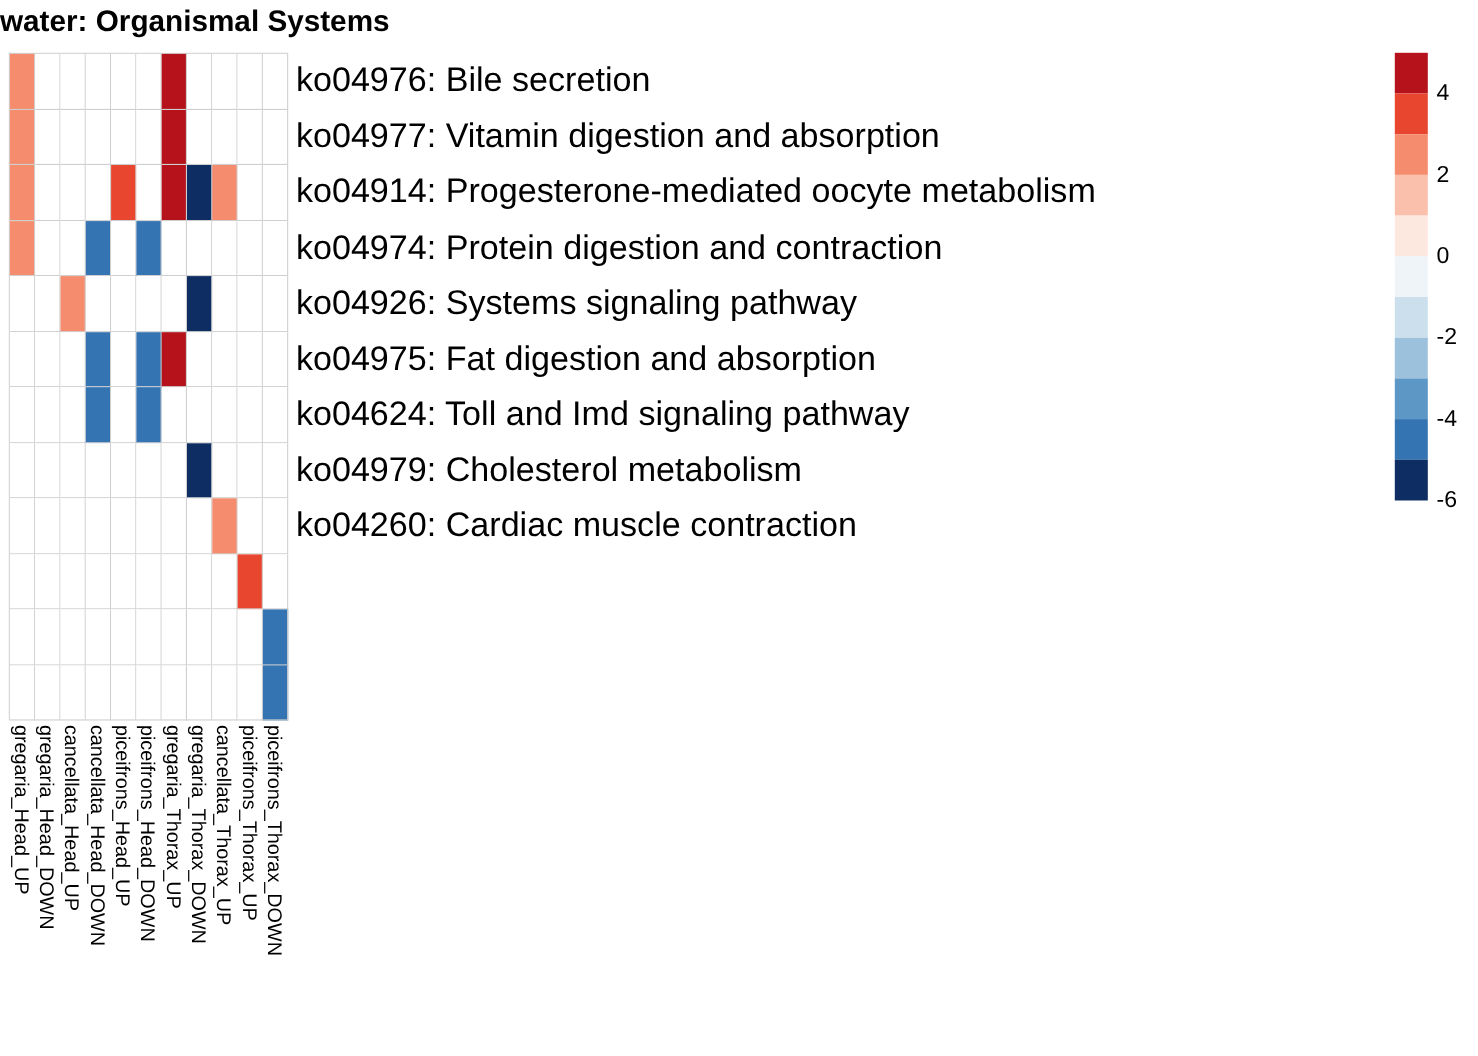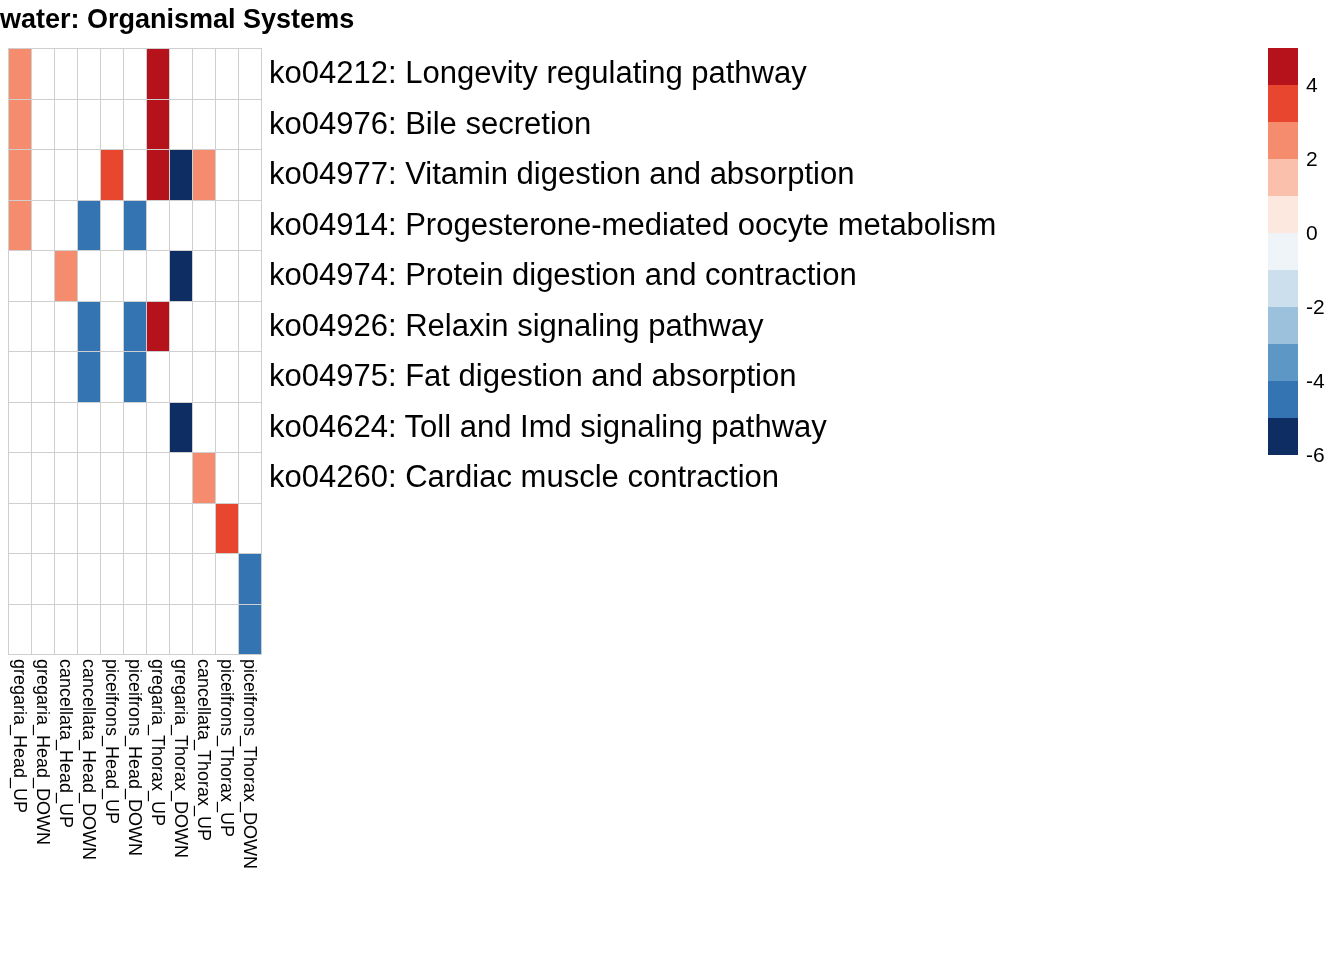--- a/index.html
+++ b/index.html
@@ -178,28 +178,28 @@
       <div class="cell" style="background: rgb(255, 255, 255);"></div>
       <div class="cell" style="background: rgb(255, 255, 255);"></div>
       <div class="cell" style="background: rgb(255, 255, 255);"></div>
       <div class="cell" style="background: rgb(255, 255, 255);"></div>
       <div class="cell" style="background: rgb(255, 255, 255);"></div>
       <div class="cell" style="background: rgb(255, 255, 255);"></div>
       <div class="cell" style="background: rgb(255, 255, 255);"></div>
       <div class="cell" style="background: rgb(52, 116, 178);"></div>
     </div>
   <div class="row-labels">
-      <div class="row-label">ko04212: Longevity regulating pathway</div>
       <div class="row-label">ko04976: Bile secretion</div>
       <div class="row-label">ko04977: Vitamin digestion and absorption</div>
       <div class="row-label">ko04914: Progesterone-mediated oocyte metabolism</div>
       <div class="row-label">ko04974: Protein digestion and contraction</div>
-      <div class="row-label">ko04926: Relaxin signaling pathway</div>
+      <div class="row-label">ko04926: Systems signaling pathway</div>
       <div class="row-label">ko04975: Fat digestion and absorption</div>
       <div class="row-label">ko04624: Toll and Imd signaling pathway</div>
+      <div class="row-label">ko04979: Cholesterol metabolism</div>
       <div class="row-label">ko04260: Cardiac muscle contraction</div>
     </div>
   <div class="col-labels">
       <div class="col-label">
         <span>gregaria_Head_UP</span>
       </div>
       <div class="col-label">
         <span>gregaria_Head_DOWN</span>
       </div>
       <div class="col-label">

